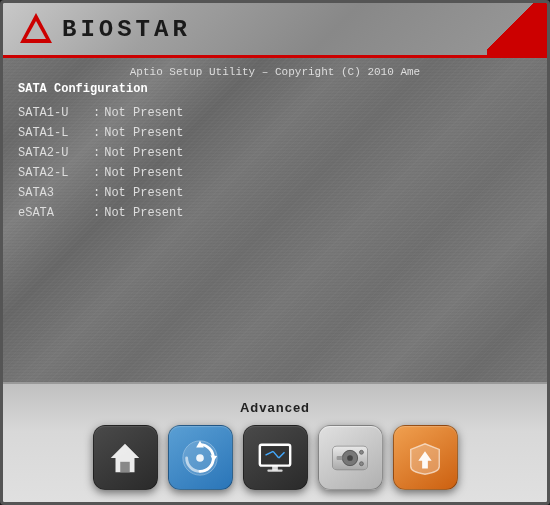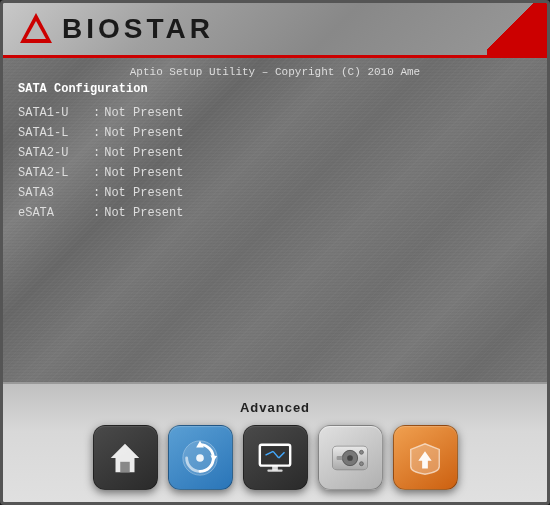--- a/index.html
+++ b/index.html
@@ -34,25 +34,25 @@
       position: relative;
     }
 
     .logo-container {
       display: flex;
       align-items: center;
       gap: 8px;
     }
 
     .logo-text {
-      font-size: 28px;
+      font-size: 24px;
       font-weight: 900;
       color: #1a1a1a;
       letter-spacing: 4px;
-      font-family: Liberation Sans, sans-serif;
+      font-family: Liberation Mono, monospace;
       text-transform: uppercase;
     }
 
     
     .main-content {
       flex: 1;
       background: repeating-linear-gradient(
         0deg,
         rgba(0,0,0,0.03) 0px,
         rgba(0,0,0,0.03) 1px,

